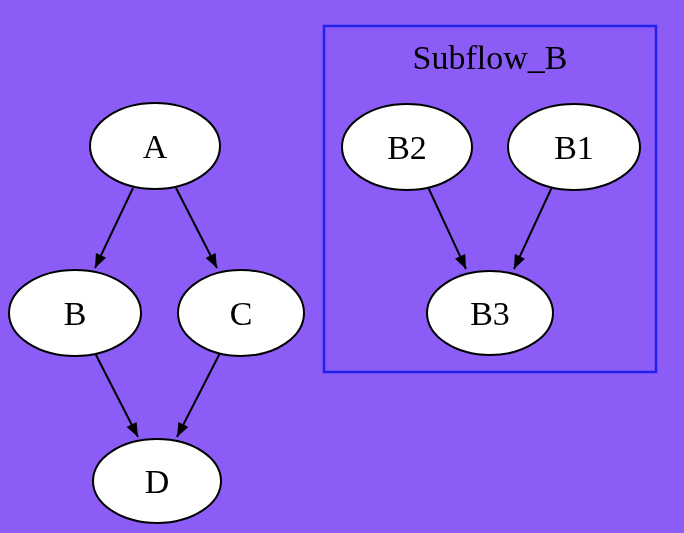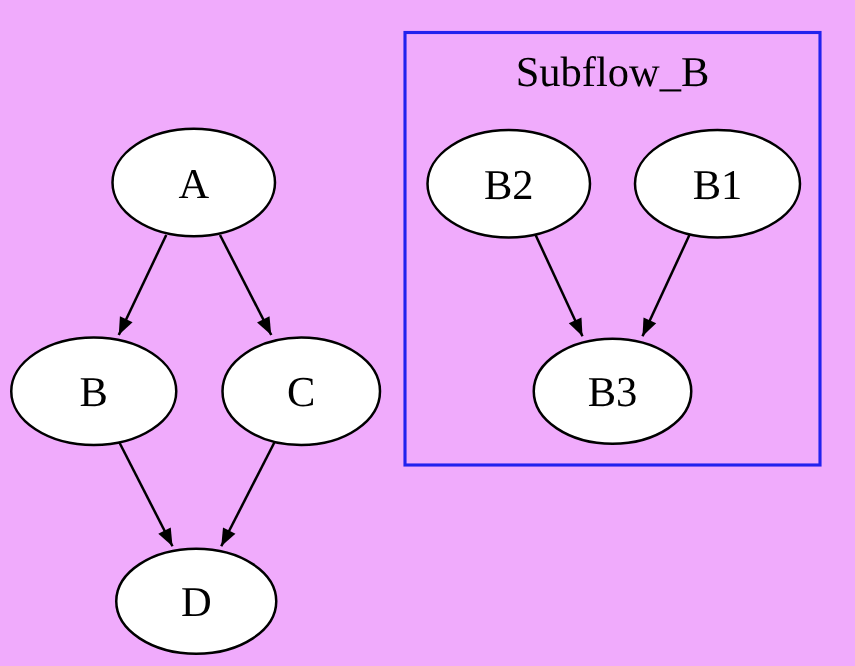--- a/index.html
+++ b/index.html
@@ -4,21 +4,21 @@
 <style>
   html, body {
     margin: 0;
     padding: 0;
     background: #ffffff;
   }
   .canvas {
     position: relative;
     width: 684px;
     height: 533px;
-    background: #f0abfc;
+    background: #8b5cf6;
     overflow: hidden;
   }
   svg {
     display: block;
   }
   .node-label, .cluster-title {
     font-family: "Liberation Serif", "DejaVu Serif", serif;
     font-size: 34px;
     fill: #000000;
   }

